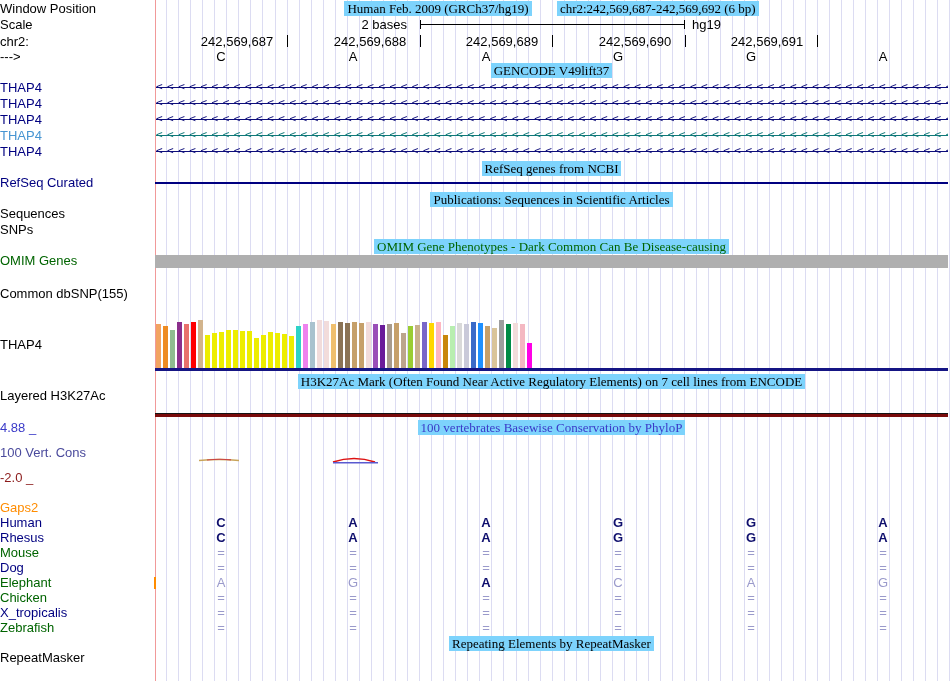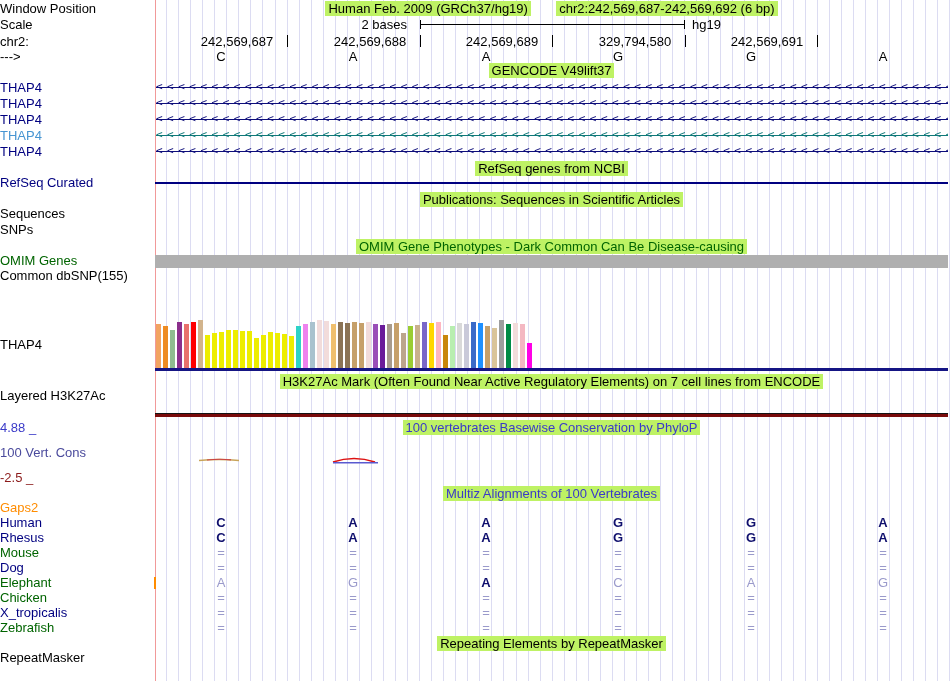--- a/index.html
+++ b/index.html
@@ -6,21 +6,21 @@
   #canvas{position:relative;width:950px;height:681px;background:#fff;overflow:hidden;
           font-family:"Liberation Sans",sans-serif;font-size:13px;color:#000;}
   
   .grid{position:absolute;left:155px;top:0;width:795px;height:681px;z-index:0;
         background:repeating-linear-gradient(to right,transparent 0px,transparent 11.05px,var(--grid) 11.05px,var(--grid) 12.05px);}
   .pinkline{position:absolute;left:155px;top:0;width:1px;height:681px;background:var(--pink);z-index:1;}
   
   .rowlabel{position:absolute;left:0;width:150px;text-align:left;white-space:nowrap;height:14px;line-height:14px;z-index:3;}
   
   .ctitle{position:absolute;left:155px;width:793px;text-align:center;height:14px;line-height:14px;z-index:3;}
-  .ctitle span{background:#bef264;padding:0 3px;}
+  .ctitle span{background:#7dd3fc;padding:0 3px;font-family:Liberation Serif, serif;}
   .black{color:#000}.navy{color:var(--navy)}.green{color:var(--omim-green)}
   .blue{color:var(--phylop-blue)}.maroon{color:var(--neg-red)}.orange{color:var(--gaps-orange)}
   .tealLabel{color:var(--gencode-alt-label)}
   
   .tickMark{position:absolute;top:35px;width:1px;height:12px;background:#000;z-index:2;}
   .tickLabel{position:absolute;top:35px;width:96px;text-align:center;white-space:nowrap;z-index:2;height:13px;line-height:13px;}
   .baseCell{position:absolute;top:50px;width:16px;text-align:center;z-index:2;height:13px;line-height:13px;}
   .scaleline{position:absolute;top:24px;height:1px;background:#000;z-index:2;}
   .scaletick{position:absolute;top:20px;width:1px;height:9px;background:#000;z-index:2;}
   
@@ -63,21 +63,21 @@
   <div style="position:absolute;left:692px;top:18px;z-index:2;height:13px;line-height:13px">hg19</div>
 
   <div class="rowlabel black" style="top:35px">chr2:</div>
   <div>
       <div class="tickLabel" style="left:189px">242,569,687</div>
       <div class="tickMark" style="left:287px"></div>
       <div class="tickLabel" style="left:322px">242,569,688</div>
       <div class="tickMark" style="left:420px"></div>
       <div class="tickLabel" style="left:454px">242,569,689</div>
       <div class="tickMark" style="left:552px"></div>
-      <div class="tickLabel" style="left:587px">329,794,580</div>
+      <div class="tickLabel" style="left:587px">242,569,690</div>
       <div class="tickMark" style="left:685px"></div>
       <div class="tickLabel" style="left:719px">242,569,691</div>
       <div class="tickMark" style="left:817px"></div>
     </div>
 
   <div class="rowlabel black" style="top:50px">---&gt;</div>
   <div>
       <div class="baseCell" style="left:213px">C</div>
       <div class="baseCell" style="left:345px">A</div>
       <div class="baseCell" style="left:478px">A</div>
@@ -124,21 +124,21 @@
   <div class="ctitle" style="top:193px">
     <span>Publications: Sequences in Scientific Articles</span></div>
   <div class="rowlabel black" style="top:207px">Sequences</div>
   <div class="rowlabel black" style="top:223px">SNPs</div>
 
   <div class="ctitle green" style="top:240px">
     <span>OMIM Gene Phenotypes - Dark Common Can Be Disease-causing</span></div>
   <div class="rowlabel green" style="top:254px">OMIM Genes</div>
   <div class="hline" style="top:255px;height:13px;background:var(--omim-bar)"></div>
 
-  <div class="rowlabel black" style="top:269px">Common dbSNP(155)</div>
+  <div class="rowlabel black" style="top:287px">Common dbSNP(155)</div>
 
   <div class="rowlabel black" style="top:338px">THAP4</div>
   <div id="gtex-bars">
       <div class="bar" style="left:1px;height:44px;background:#F2A361"></div>
       <div class="bar" style="left:8px;height:42px;background:#EE8B22"></div>
       <div class="bar" style="left:15px;height:38px;background:#8FBC8F"></div>
       <div class="bar" style="left:22px;height:46px;background:#8B2E8B"></div>
       <div class="bar" style="left:29px;height:44px;background:#E8716B"></div>
       <div class="bar" style="left:36px;height:46px;background:#FF0000"></div>
       <div class="bar" style="left:43px;height:48px;background:#D2B48C"></div>
@@ -202,24 +202,22 @@
     <span>100 vertebrates Basewise Conservation by PhyloP</span></div>
   <div class="rowlabel" style="top:446px;color:var(--cons-label)">100 Vert. Cons</div>
   <svg class="wig" style="left:199px;top:456px" width="40" height="8">
     <path d="M0,4.5 Q20,2.5 40,4.5" stroke="#C8A45A" stroke-width="1.4" fill="none"></path>
     <path d="M8,4 Q20,2.6 32,3.8" stroke="#CC4444" stroke-width="1.2" fill="none"></path>
   </svg>
   <svg class="wig" style="left:331px;top:453px" width="48" height="12">
     <path d="M2,9 Q23,2 44,9" stroke="#DD1111" stroke-width="1.6" fill="none"></path>
     <line x1="2" y1="9.8" x2="47" y2="9.8" stroke="#5A5AD0" stroke-width="1.4"></line>
   </svg>
-  <div class="rowlabel maroon" style="top:471px">-2.5 _</div>
-
-  <div class="ctitle blue" style="top:487px">
-    <span>Multiz Alignments of 100 Vertebrates</span></div>
+  <div class="rowlabel maroon" style="top:471px">-2.0 _</div>
+
   <div class="rowlabel orange" style="top:501px">Gaps2</div>
   <div>
       <div class="rowlabel lnavy" style="top:516px">Human</div>
       <div class="cell seq" style="left:213px;top:516px">C</div>
       <div class="cell seq" style="left:345px;top:516px">A</div>
       <div class="cell seq" style="left:478px;top:516px">A</div>
       <div class="cell seq" style="left:610px;top:516px">G</div>
       <div class="cell seq" style="left:743px;top:516px">G</div>
       <div class="cell seq" style="left:875px;top:516px">A</div>
       <div class="rowlabel lnavy" style="top:531px">Rhesus</div>

